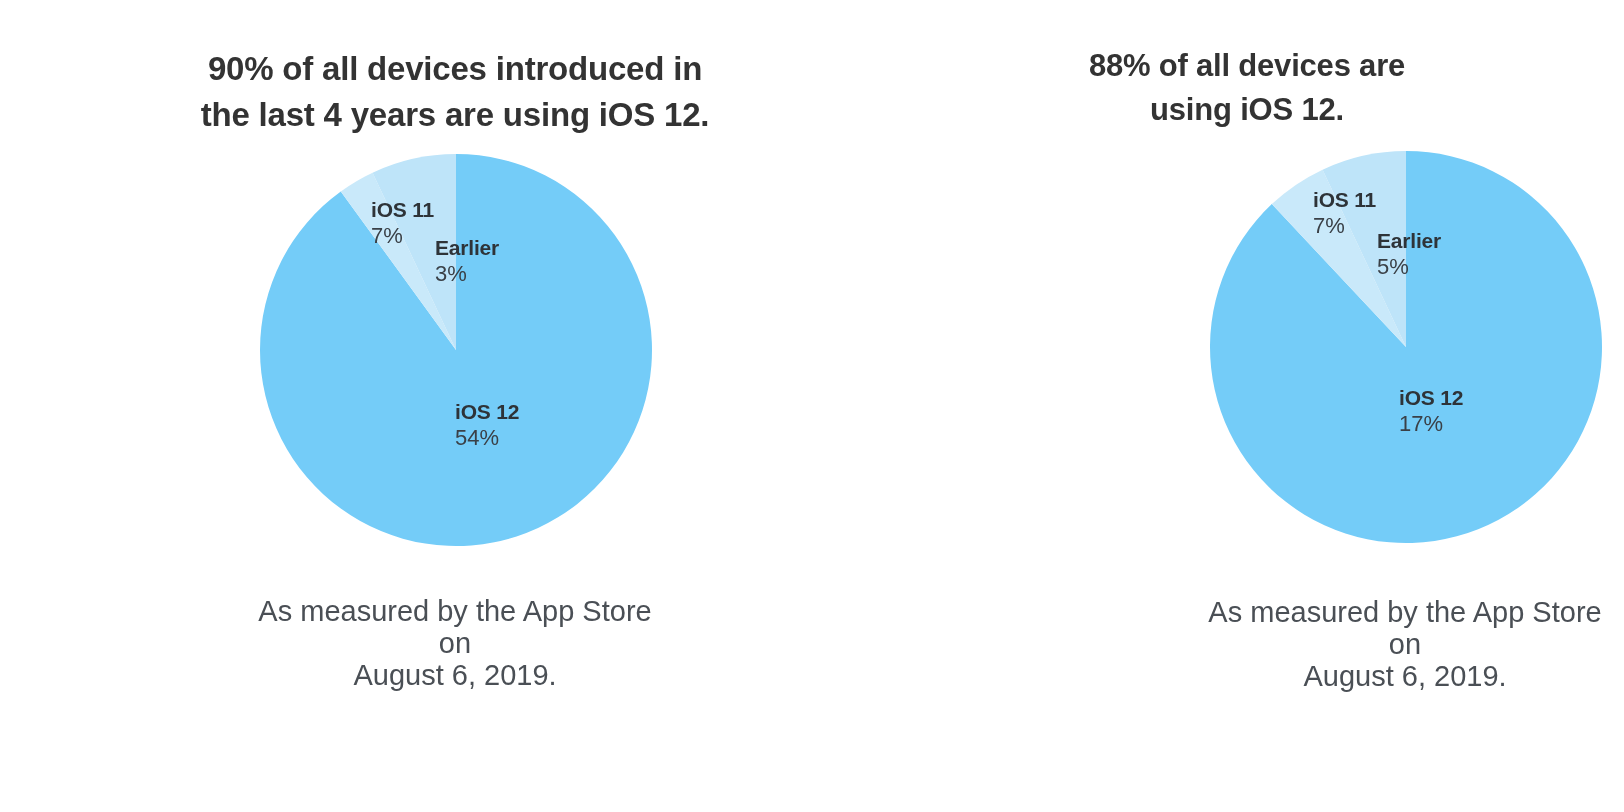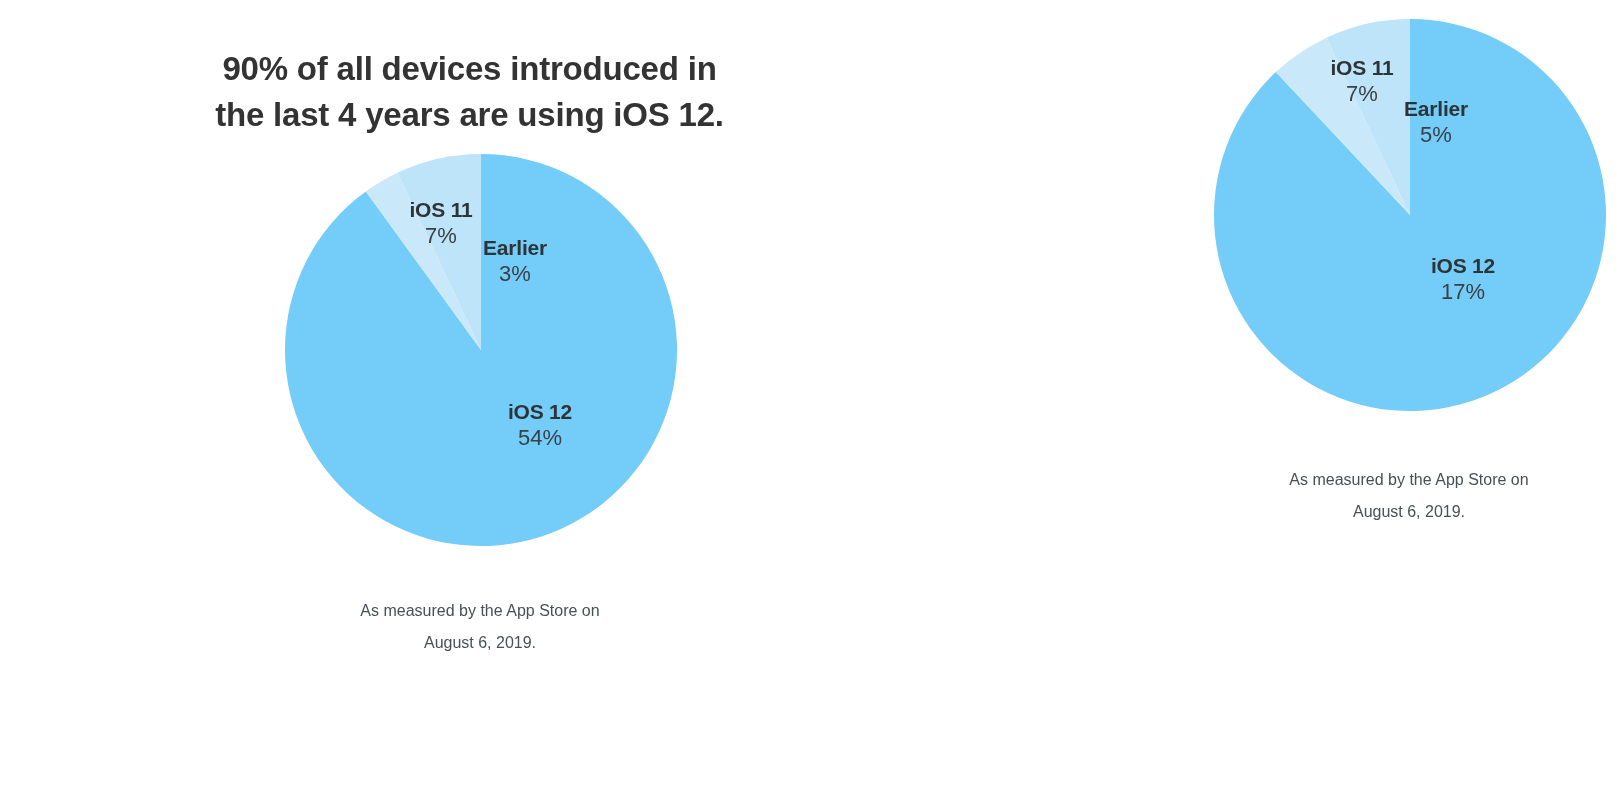--- a/index.html
+++ b/index.html
@@ -18,21 +18,21 @@
     display: flex;
     width: 100%;
     height: 100%;
     align-items: flex-start;
   }
   .chart-panel {
     position: relative;
     height: 100%;
     box-sizing: border-box;
   }
-  .panel-left  { width: 870px; padding-left: 40px; margin-left: 25px; }
+  .panel-left  { width: 870px; padding-left: 40px; }
   .panel-right { width: 754px; }
 
   .chart-title {
     text-align: center;
     color: #333333;
     font-weight: bold;
     letter-spacing: -0.2px;
     white-space: pre-line;
   }
   .title-left {
@@ -52,21 +52,20 @@
     position: relative;
     margin: 0 auto;
   }
   .pie-wrap-left  { width: 394px; height: 394px; margin-top: 15px; margin-left: 219px;}
   .pie-wrap-right { width: 394px; height: 394px; margin-top: 18px; margin-left: 339px;}
 
   .pie-svg { display: block; width: 100%; height: 100%; }
 
   .slice-label {
     position: absolute;
-    text-align: center;
     color: #2e3338;
     pointer-events: none;
   }
   .slice-label .lbl-name {
     display: block;
     font-weight: bold;
     font-size: 21px;
     line-height: 25px;
     letter-spacing: -0.2px;
   }
@@ -84,21 +83,21 @@
   .lp-ios12   { left: 196px; top: 246px; width: 120px; }
 
   
   .rp-ios11   { left: 104px; top: 37px;  width: 90px; }
   .rp-earlier { left: 168px; top: 78px;  width: 110px; }
   .rp-ios12   { left: 190px; top: 235px; width: 120px; }
 
   .footnote {
     text-align: center;
     color: #4a4f55;
-    font-size: 16px;
+    font-size: 29px;
     line-height: 32px;
     white-space: pre-line;
   }
   .footnote-left  { margin: 48px auto 0 auto; width: 430px; margin-left: 200px;}
   .footnote-right { margin: 52px auto 0 auto; width: 430px; margin-left: 320px;}
 </style>
 </head>
 <body>
 
 <div class="charts-row">
@@ -132,20 +131,22 @@
         <span class="lbl-val">54%</span>
       </div>
     </div>
 
     <div class="footnote footnote-left">As measured by the App Store on
 August 6, 2019.</div>
   </div>
 
   <div class="chart-panel panel-right">
 
+    <div class="chart-title title-right">88% of all devices are
+using iOS 12.</div>
 
     <div class="pie-wrap pie-wrap-right">
       <svg class="pie-svg" viewBox="0 0 394 394">
         <g>
           <path d="M 197 197 L 197.00 1.00 A 196 196 0 1 1 62.83 54.12 Z" fill="#74CCF8"></path>
           <path d="M 197 197 L 62.83 54.12 A 196 196 0 0 1 113.55 19.65 Z" fill="#C9E9FA"></path>
           <path d="M 197 197 L 113.55 19.65 A 196 196 0 0 1 197.00 1.00 Z" fill="#BEE4F9"></path>
         </g>
       </svg>
 

